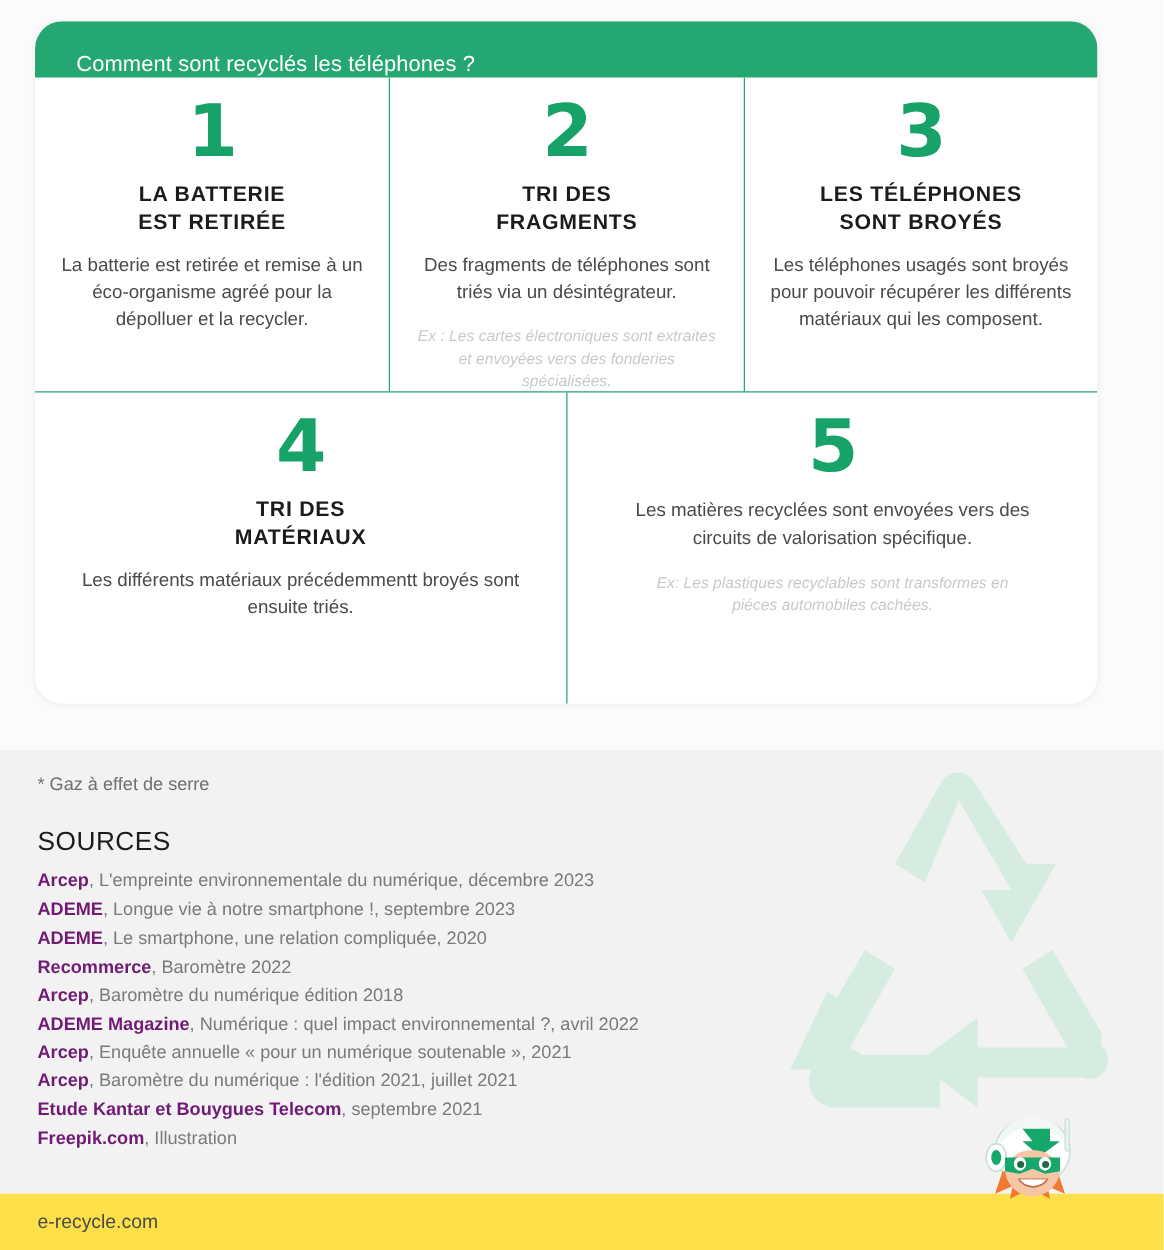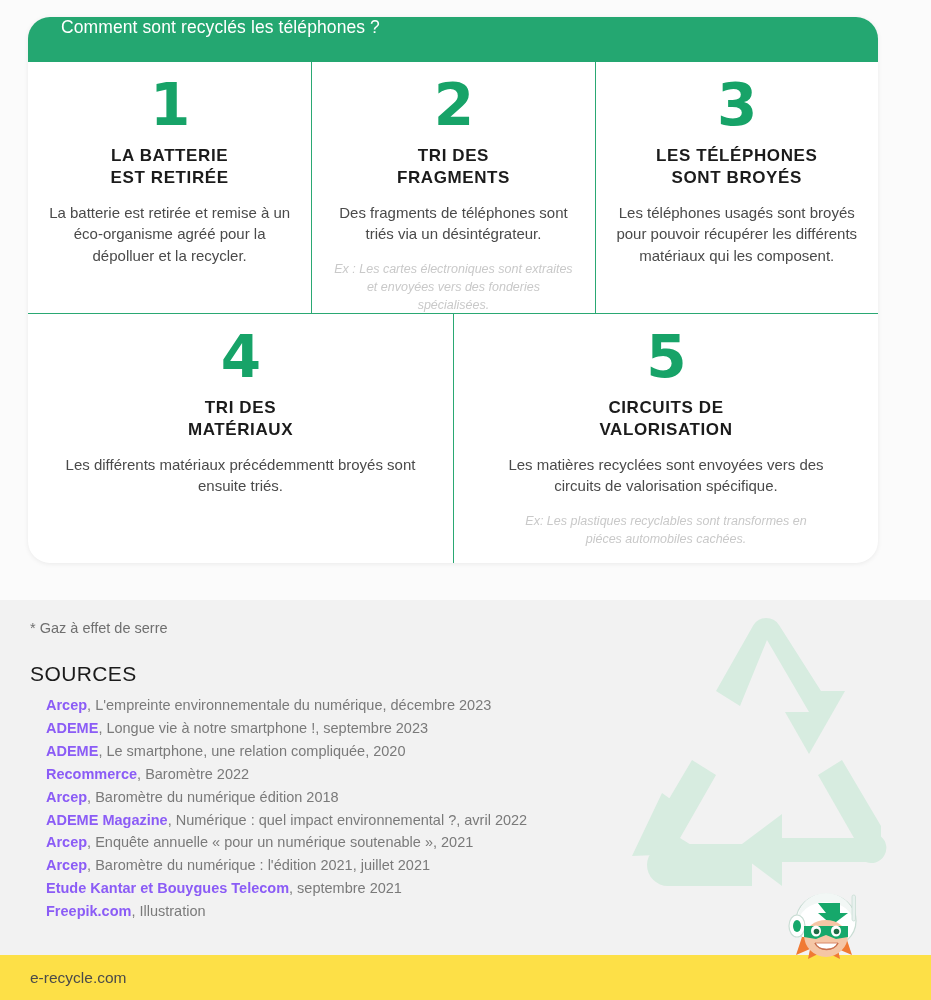--- a/index.html
+++ b/index.html
@@ -37,21 +37,21 @@
     background: #ffffff;
     border-radius: 22px;
     box-shadow: 0 1px 5px rgba(0,0,0,0.07);
     overflow: hidden;
   }
 
   .card-header {
     height: 45px;
     background: #24a771;
     display: flex;
-    align-items: flex-start;
+    align-items: flex-end;
     padding-left: 33px;
   }
   .card-header-title {
     color: #ffffff;
     font-size: 17.5px;
     font-weight: 400;
     letter-spacing: 0.1px;
   }
 
   
@@ -157,23 +157,22 @@
     top: 94px;
     list-style: none;
   }
   .source-item {
     font-size: 14.5px;
     line-height: 1.58;
     color: #7a7a7a;
     white-space: nowrap;
   }
   .source-name {
-    color: #8b5cf6;
+    color: #701a75;
     font-weight: 700;
-    margin-left: 16px;
   }
 
   
   .footer {
     position: absolute;
     left: 0;
     top: 955px;
     width: 931px;
     height: 45px;
     background: #fde047;
@@ -264,24 +263,20 @@
           <div class="step-num">4</div>
           <div class="step-title">
             <div>TRI DES</div>
             <div>MATÉRIAUX</div>
           </div>
           <div class="step-desc">Les différents matériaux précédemmentt broyés sont ensuite triés.</div>
         </div>
 
         <div class="step">
           <div class="step-num">5</div>
-          <div class="step-title">
-            <div>CIRCUITS DE</div>
-            <div>VALORISATION</div>
-          </div>
           <div class="step-desc">Les matières recyclées sont envoyées vers des circuits de valorisation spécifique.</div>
           <div class="step-note">Ex: Les plastiques recyclables sont transformes en piéces automobiles cachées.</div>
         </div>
 
       </div>
 
     </div>
   </div>
 
   <div class="sources-band">

